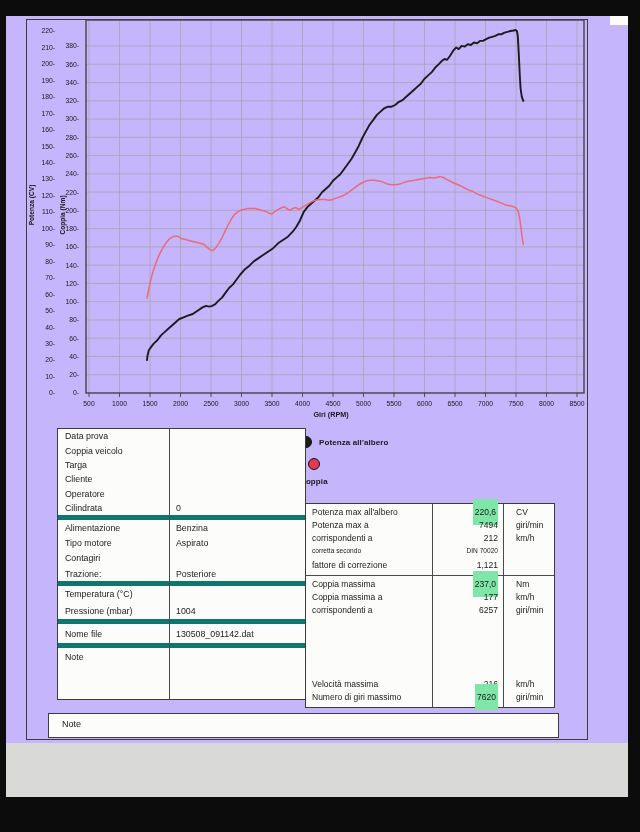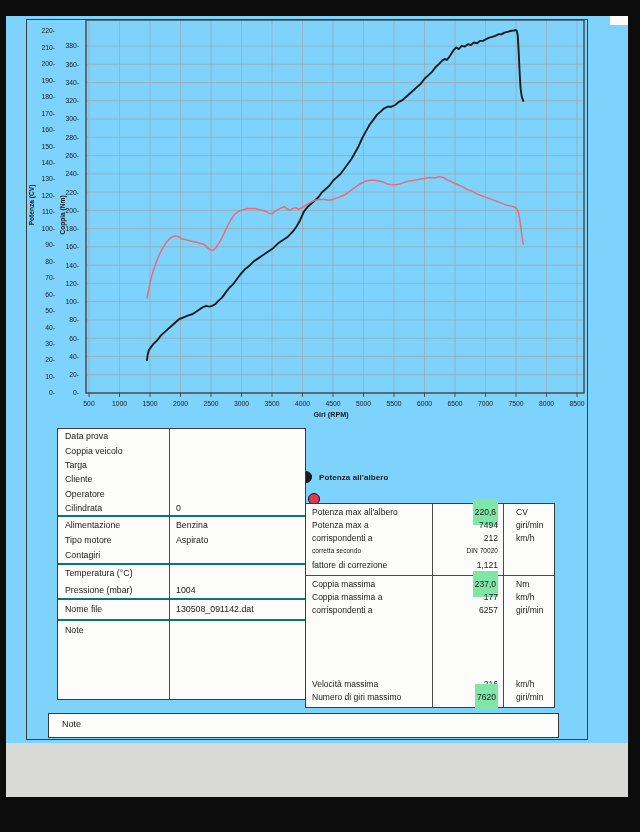--- a/index.html
+++ b/index.html
@@ -2,47 +2,47 @@
 <html style="--power: #1c1c1c; --torque: #ed6a78; --legend_torque: #e23850; --axis_red: #e05a6c; --grid: #a3a3a3; --highlight: #7fe6a7;"><head>
 <meta charset="utf-8">
 <style>
   html,body{margin:0;padding:0;}
   body{
     width:640px;height:832px;position:relative;background:#0c0c0c;overflow:hidden;
     font-family:"Liberation Sans", sans-serif;color:#1a1a1a;
   }
   #page{
     position:absolute;left:6px;top:16px;width:622px;height:781px;
-    background:#7dd3fc;
+    background:#c4b5fd;
   }
   #scan-gray{
     position:absolute;left:0;top:727px;width:622px;height:54px;background:#d9d9d7;
   }
   #corner-white{position:absolute;right:0;top:0;width:18px;height:9px;background:#fcfcfb;}
   #outer-border{
     position:absolute;left:20px;top:3px;width:562px;height:721px;
     border:1.5px solid #3c3c3c;box-sizing:border-box;
   }
   #chart-wrap{position:absolute;left:20px;top:3px;width:562px;height:412px;}
   svg text{font-family:"Liberation Sans", sans-serif;fill:#1a1a1a;}
 
   
-  .legend-item{position:absolute;display:flex;align-items:center;gap:7px;margin-top:35px;}
+  .legend-item{position:absolute;display:flex;align-items:center;gap:7px;}
   .legend-dot{width:12px;height:12px;border-radius:50%;box-sizing:border-box;}
   .legend-dot.power{background:var(--power);border:1.5px solid #111;}
   .legend-dot.torque{background:var(--legend_torque);border:1.5px solid #111;}
   .legend-label{font-size:8px;font-weight:bold;letter-spacing:.1px;}
 
   
   #vehicle-table{
     position:absolute;left:51px;top:412px;width:249px;height:272px;
     border:1.3px solid #3c3c3c;box-sizing:border-box;background:#fcfcfb;
   }
   #vehicle-table .vline{position:absolute;left:111px;top:0;bottom:0;width:1px;background:#4a4a4a;}
-  .vsec{border-top:2px solid #0f766e;}
+  .vsec{border-top:5px solid #0f766e;}
   .vsec.first{border-top:none;}
   .vrow{display:flex;align-items:center;}
   .vrow .lbl{width:111px;box-sizing:border-box;padding-left:7px;font-size:8.8px;}
   .vrow .val{flex:1;box-sizing:border-box;padding-left:7px;font-size:8.8px;}
   .secA .vrow{height:14.4px;}
   .secB .vrow{height:15.2px;}
   .secC .vrow{height:16.5px;}
   .secD .vrow{height:19px;}
   .secE{height:69px;}
   .secE .vrow{height:20px;align-items:flex-start;padding-top:4px;box-sizing:border-box;}
@@ -246,20 +246,24 @@
           <span class="val">Benzina</span>
         </div>
       <div class="vrow">
           <span class="lbl">Tipo motore</span>
           <span class="val">Aspirato</span>
         </div>
       <div class="vrow">
           <span class="lbl">Contagiri</span>
           <span class="val"></span>
         </div>
+      <div class="vrow">
+          <span class="lbl">Trazione:</span>
+          <span class="val">Posteriore</span>
+        </div>
     </div>
     <div class="vsec secC">
       <div class="vrow">
           <span class="lbl">Temperatura (°C)</span>
           <span class="val"></span>
         </div>
       <div class="vrow">
           <span class="lbl">Pressione (mbar)</span>
           <span class="val">1004</span>
         </div>

